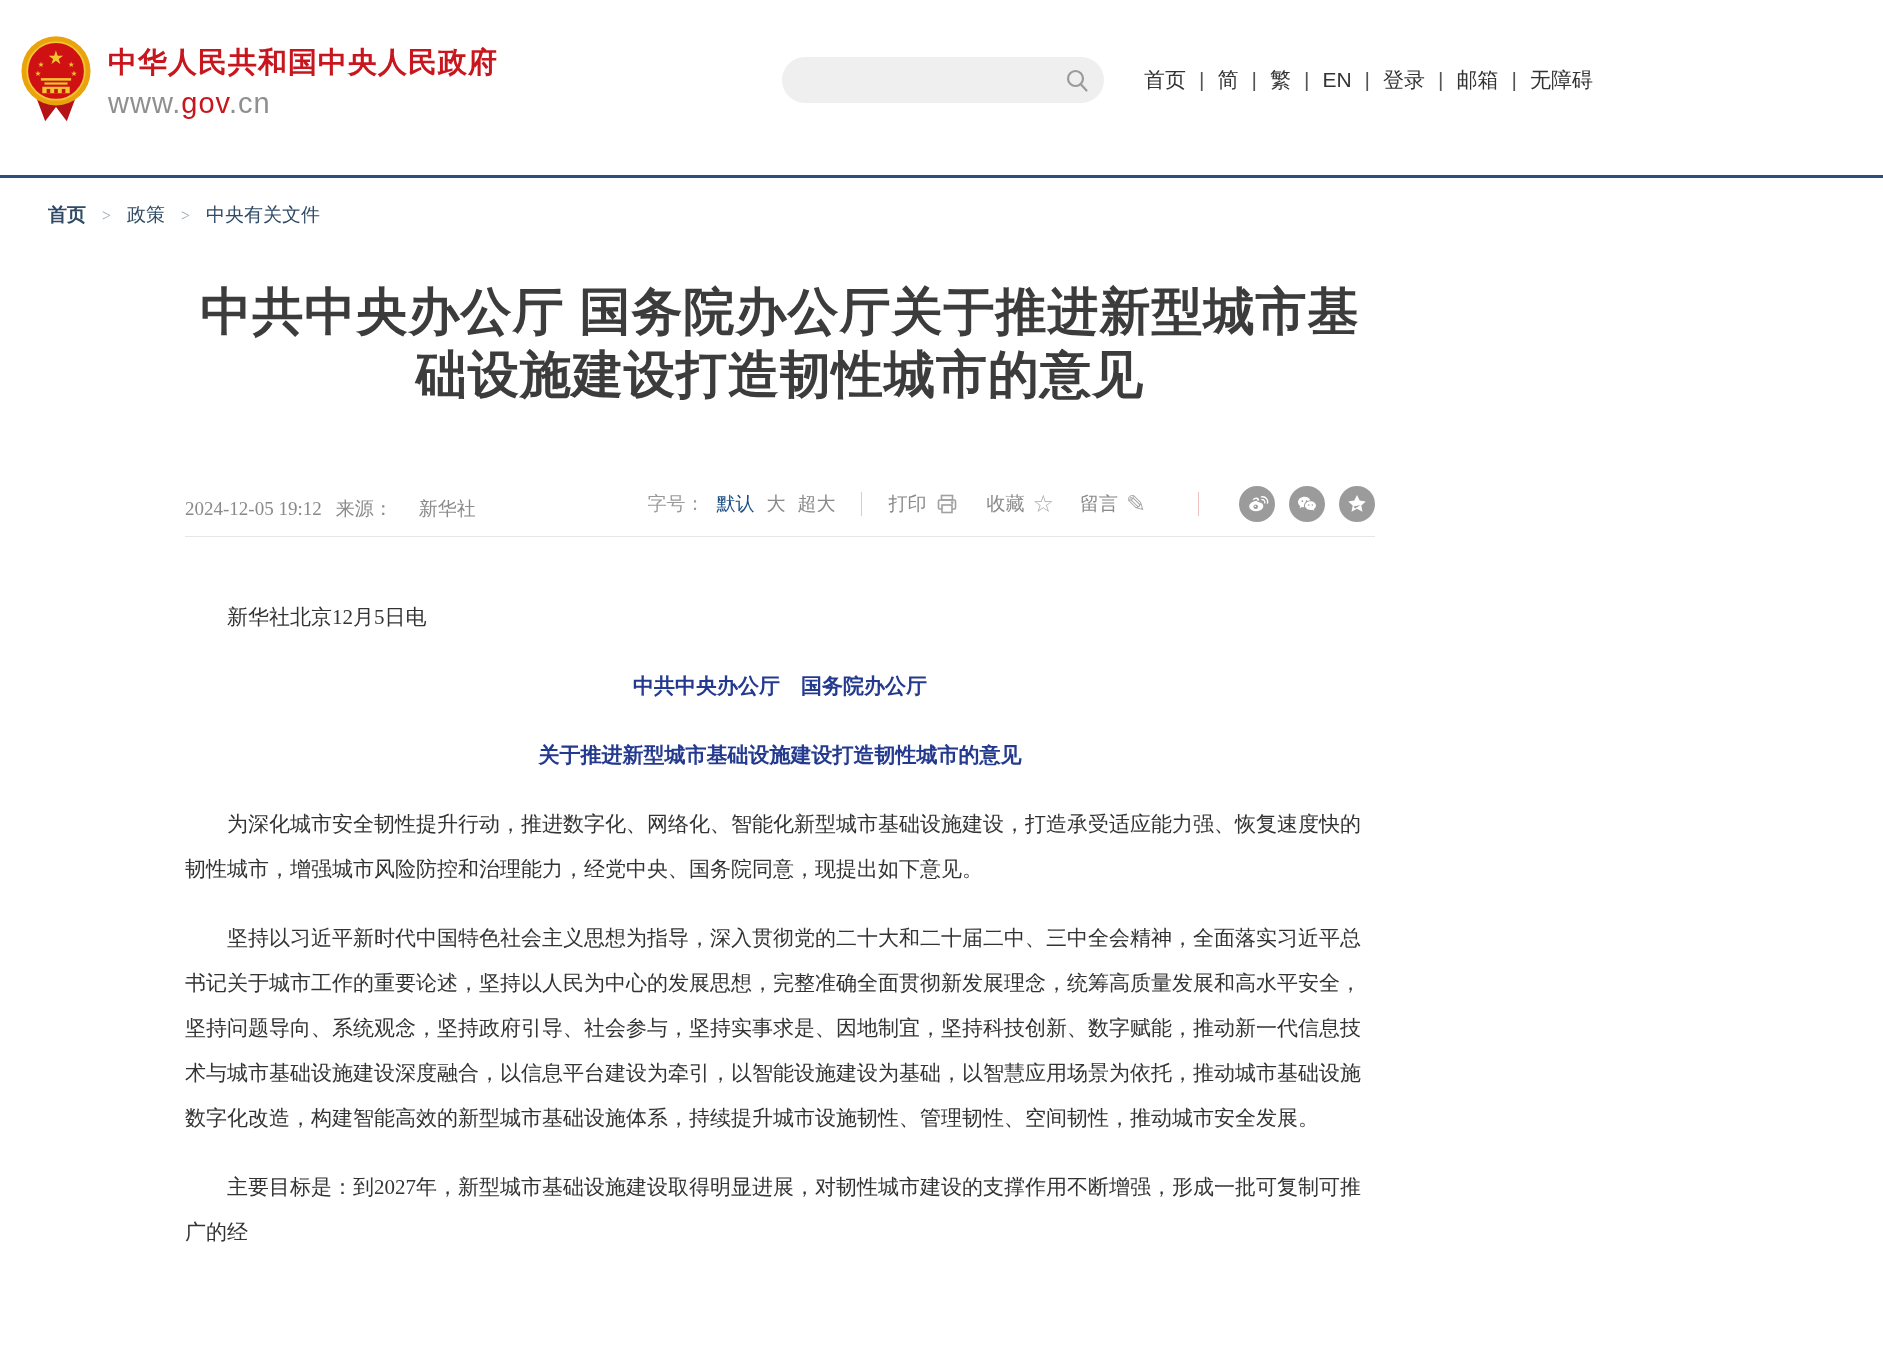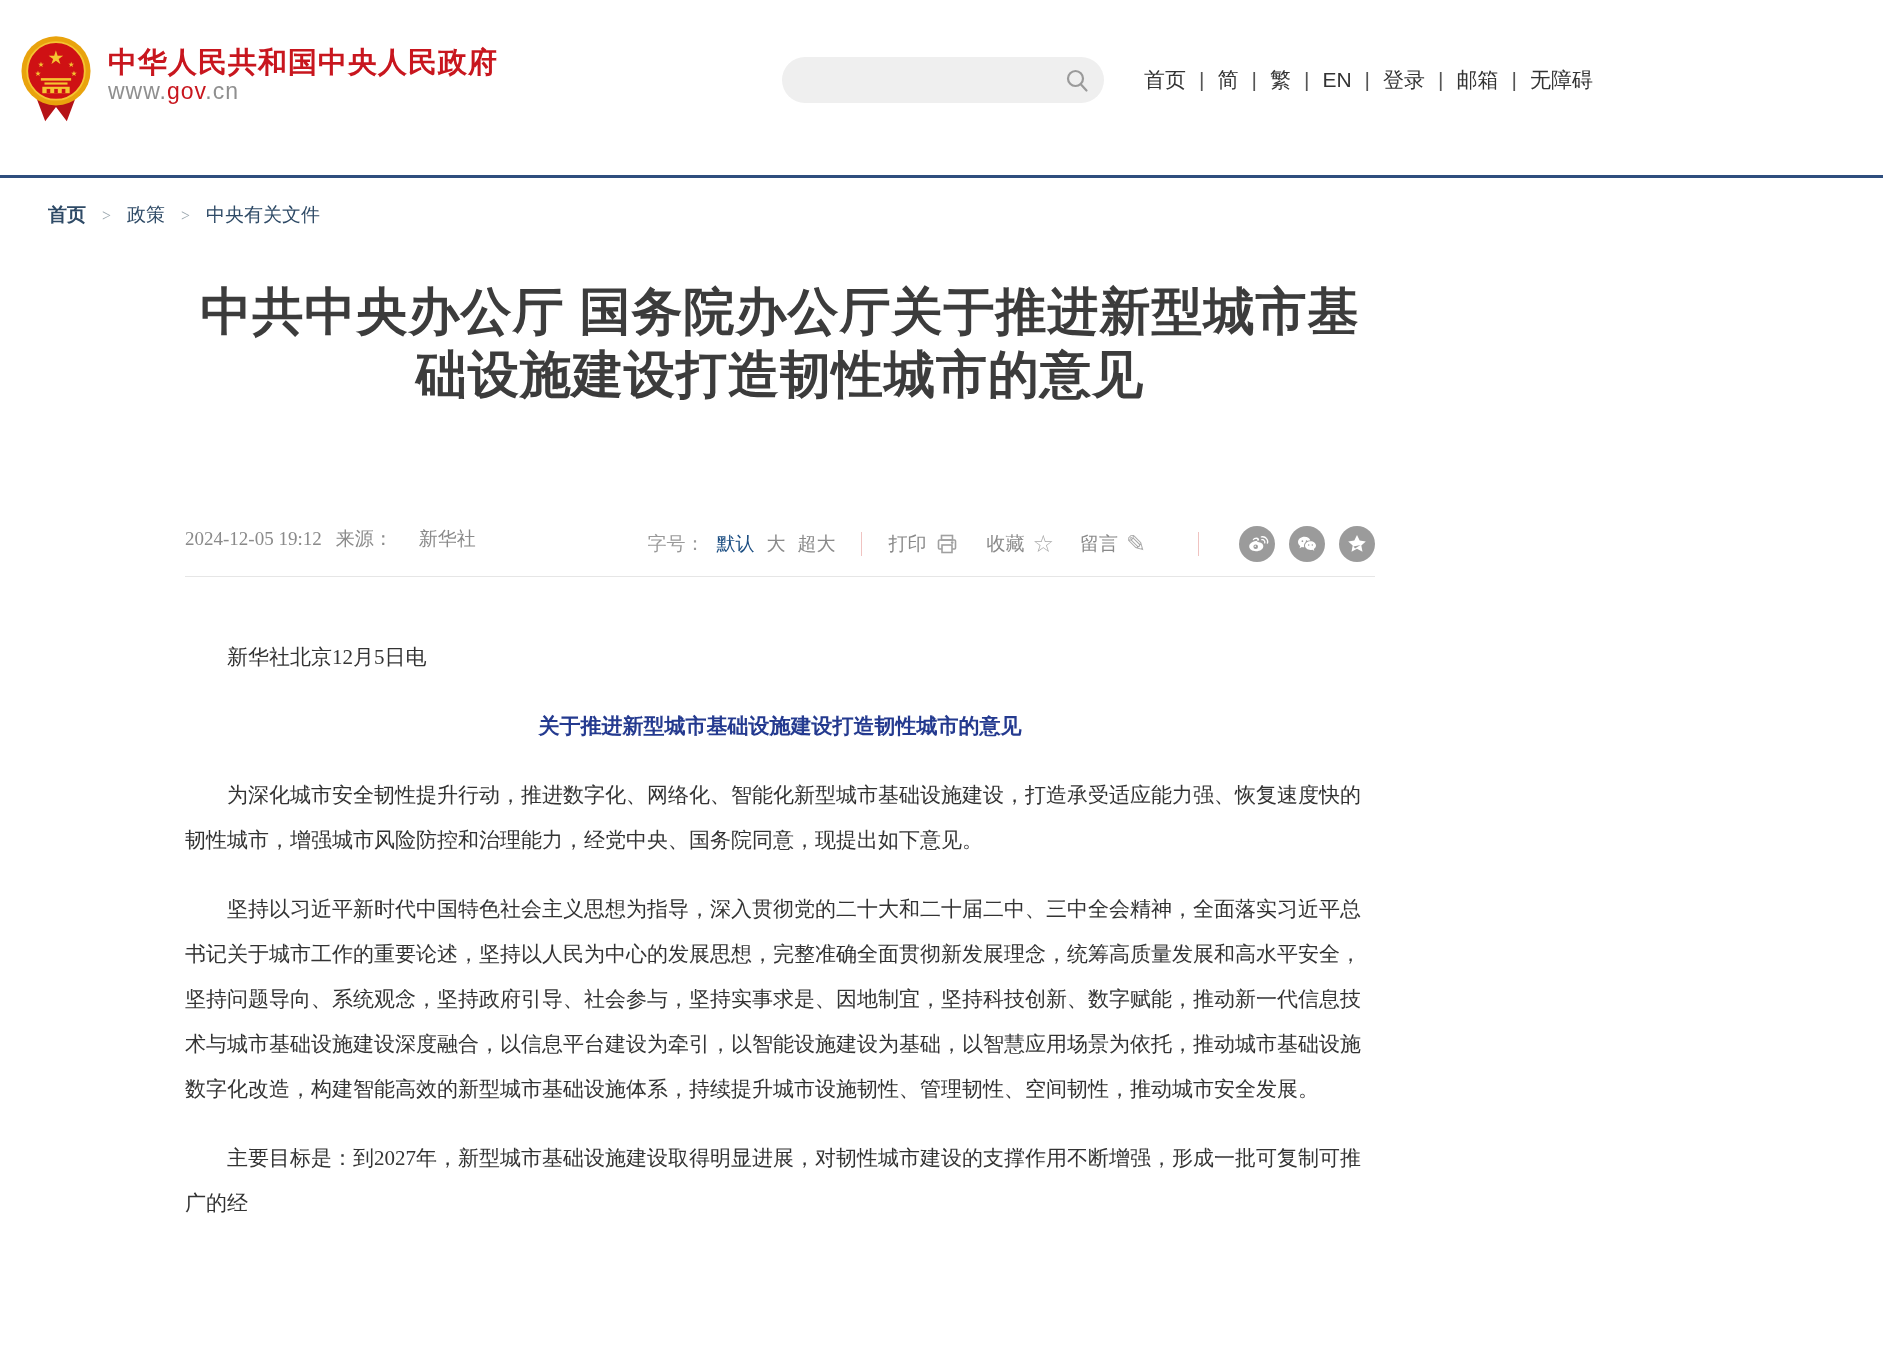--- a/index.html
+++ b/index.html
@@ -8,21 +8,21 @@
     width:1883px; height:1359px; overflow:hidden; background:#fff;
     font-family:"Liberation Sans","DejaVu Sans",sans-serif;
   }
 
   
   .site-header { position:relative; height:178px; background:#fff; border-bottom:3px solid #2e4e7e; }
   .brand { position:absolute; left:20px; top:34px; display:flex; align-items:flex-start; }
   .emblem { width:72px; height:94px; display:block; }
   .brand-text { margin-left:16px; padding-top:14px; }
   .site-title { color:#c8161e; font-size:29px; font-weight:bold; letter-spacing:1px; line-height:1; }
-  .site-url { margin-top:1px; font-size:23px; color:#8f8f8f; letter-spacing:1px; }
+  .site-url { margin-top:10px; font-size:29px; color:#8f8f8f; letter-spacing:1px; }
   .site-url .red { color:#c8161e; }
 
   .header-right { position:absolute; left:782px; top:57px; display:flex; align-items:center; }
   .search-box { position:relative; width:322px; height:46px; background:#efefef; border-radius:23px; }
   .search-box input { position:absolute; left:20px; top:6px; width:250px; height:34px; border:none; outline:none; background:transparent; font-size:18px; color:#333; }
   .search-icon { position:absolute; right:14px; top:10px; width:26px; height:26px; }
   .top-nav { display:flex; align-items:center; margin-left:40px; font-size:21px; color:#333; white-space:nowrap; }
   .nav-item { color:#333; text-decoration:none; cursor:pointer; }
   .nav-sep { color:#555; margin:0 13px; font-weight:300; }
 
@@ -32,21 +32,21 @@
   .bc-item.first { font-weight:bold; }
   .bc-sep { color:#9aa6ae; margin:0 16px; font-size:16px; }
 
   
   .article { width:1190px; margin-left:185px; }
   .title {
     margin:52px 0 0 0; font-size:51px; line-height:63px; font-weight:bold;
     color:#3c3c3c; text-align:center; letter-spacing:1px;
   }
   .meta-row {
-    margin-top:120px; display:flex; justify-content:space-between; align-items:flex-start;
+    margin-top:80px; display:flex; justify-content:space-between; align-items:flex-end;
     font-family:"Liberation Serif","DejaVu Serif",serif; font-size:19px; color:#8a8a8a;
   }
   .meta-left { display:flex; align-items:center; }
   .meta-left .date { margin-right:14px; }
   .meta-left .src-label { margin-right:26px; }
   .meta-right { display:flex; align-items:center; }
   .fs-label { color:#999; }
   .fs-opt { margin-left:12px; color:#8a8a8a; cursor:pointer; text-decoration:none; }
   .fs-opt.selected { color:#1d4f83; font-weight:normal; }
   .vdiv { width:1px; height:24px; background:#f0c3c1; margin:0 26px; }
@@ -190,20 +190,21 @@
             <path fill="#9b9b9b" d="M8.5 14.5l7-1.5-5.5 3.5z"></path>
           </svg>
         </a>
       </div>
     </div>
 
     <hr class="rule">
 
     <div class="body">
         <p class="p-indent">新华社北京12月5日电</p>
+        <p class="p-center-bold">中共中央办公厅　国务院办公厅</p>
         <p class="p-center-bold">关于推进新型城市基础设施建设打造韧性城市的意见</p>
         <p class="p-indent">为深化城市安全韧性提升行动，推进数字化、网络化、智能化新型城市基础设施建设，打造承受适应能力强、恢复速度快的韧性城市，增强城市风险防控和治理能力，经党中央、国务院同意，现提出如下意见。</p>
         <p class="p-indent">坚持以习近平新时代中国特色社会主义思想为指导，深入贯彻党的二十大和二十届二中、三中全会精神，全面落实习近平总书记关于城市工作的重要论述，坚持以人民为中心的发展思想，完整准确全面贯彻新发展理念，统筹高质量发展和高水平安全，坚持问题导向、系统观念，坚持政府引导、社会参与，坚持实事求是、因地制宜，坚持科技创新、数字赋能，推动新一代信息技术与城市基础设施建设深度融合，以信息平台建设为牵引，以智能设施建设为基础，以智慧应用场景为依托，推动城市基础设施数字化改造，构建智能高效的新型城市基础设施体系，持续提升城市设施韧性、管理韧性、空间韧性，推动城市安全发展。</p>
         <p class="p-indent">主要目标是：到2027年，新型城市基础设施建设取得明显进展，对韧性城市建设的支撑作用不断增强，形成一批可复制可推广的经</p>
       </div>
   </main>
 
 </div>
 
 </body></html>

